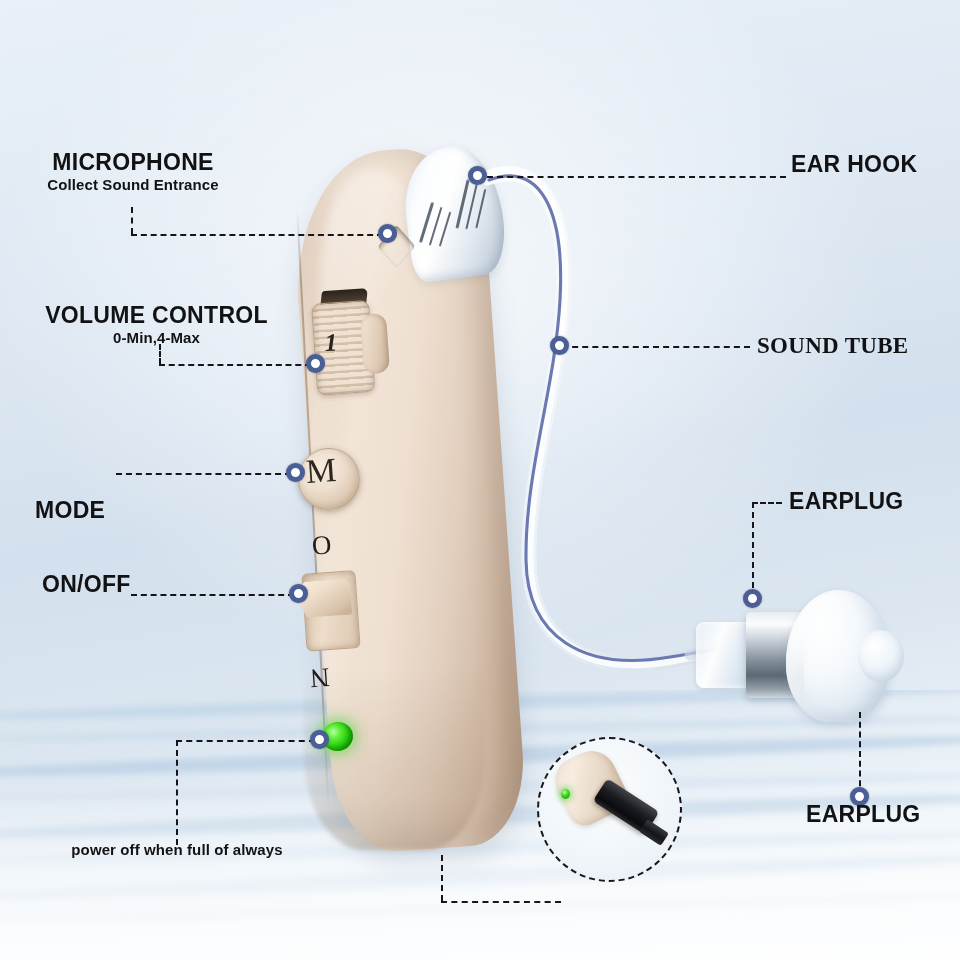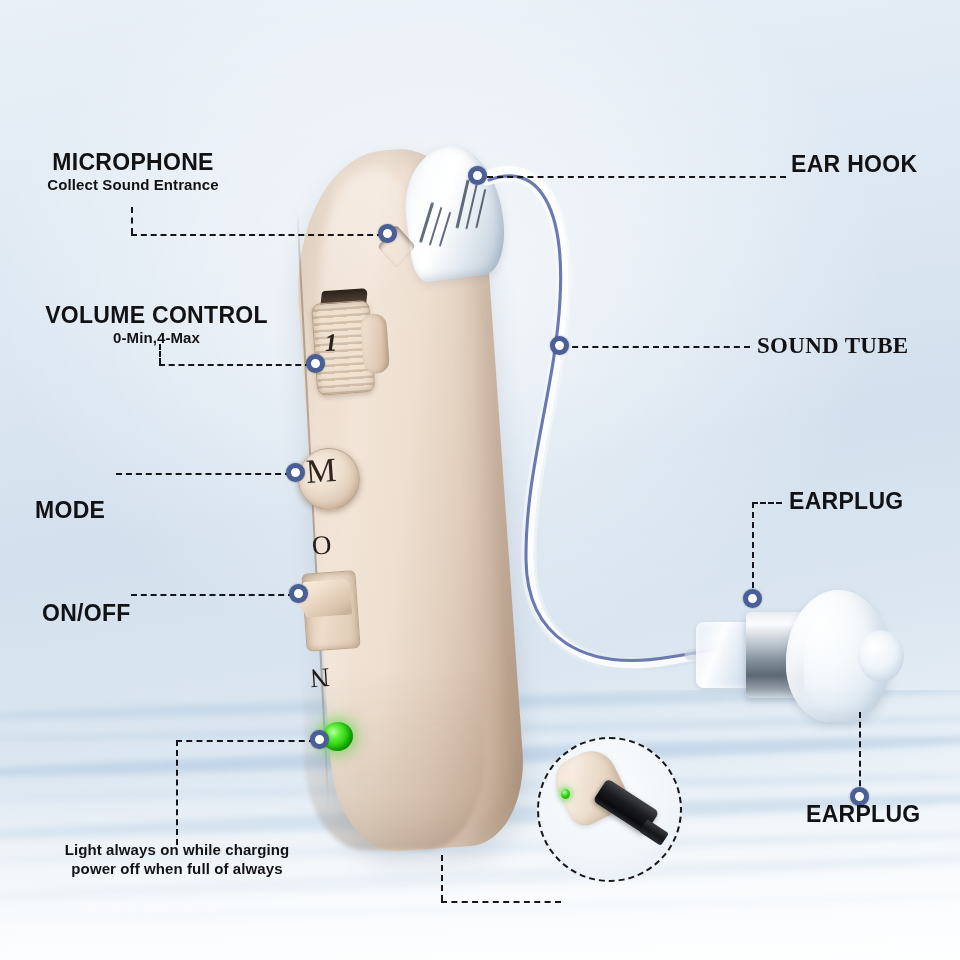--- a/index.html
+++ b/index.html
@@ -586,26 +586,25 @@
 
   <div class="label center" style="left:24px; top:303px; width:265px;">
     <div class="l1">VOLUME CONTROL</div>
     <div class="l2">0-Min,4-Max</div>
   </div>
 
   <div class="label left" style="left:35px; top:460px;margin-top:38px;">
     <div class="l1">MODE</div>
   </div>
 
-  <div class="label left" style="left:42px; top:601px;">
+  <div class="label left" style="left:42px; top:572px;">
     <div class="l1">ON/OFF</div>
   </div>
 
   <div class="label center" style="left:18px; top:841px; width:318px;">
-    <div class="l2">Light always on while charging</div>
     <div class="l2">power off when full of always</div>
   </div>
 
   <div class="label left" style="left:791px; top:152px;">
     <div class="l1">EAR HOOK</div>
   </div>
 
   <div class="label left" style="left:757px; top:333px;font-family:Liberation Serif, serif;">
     <div class="l1">SOUND TUBE</div>
   </div>

